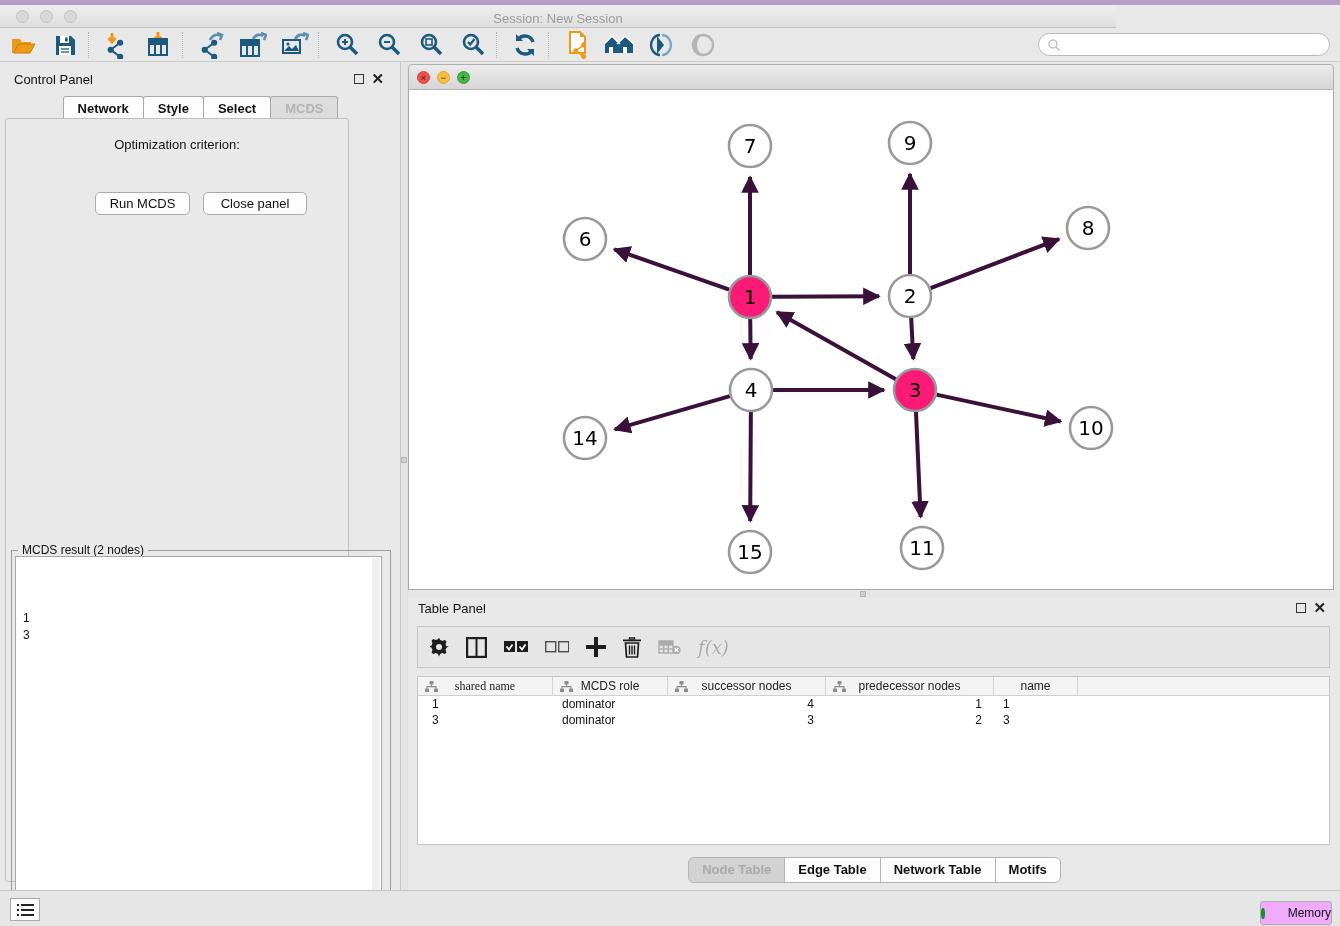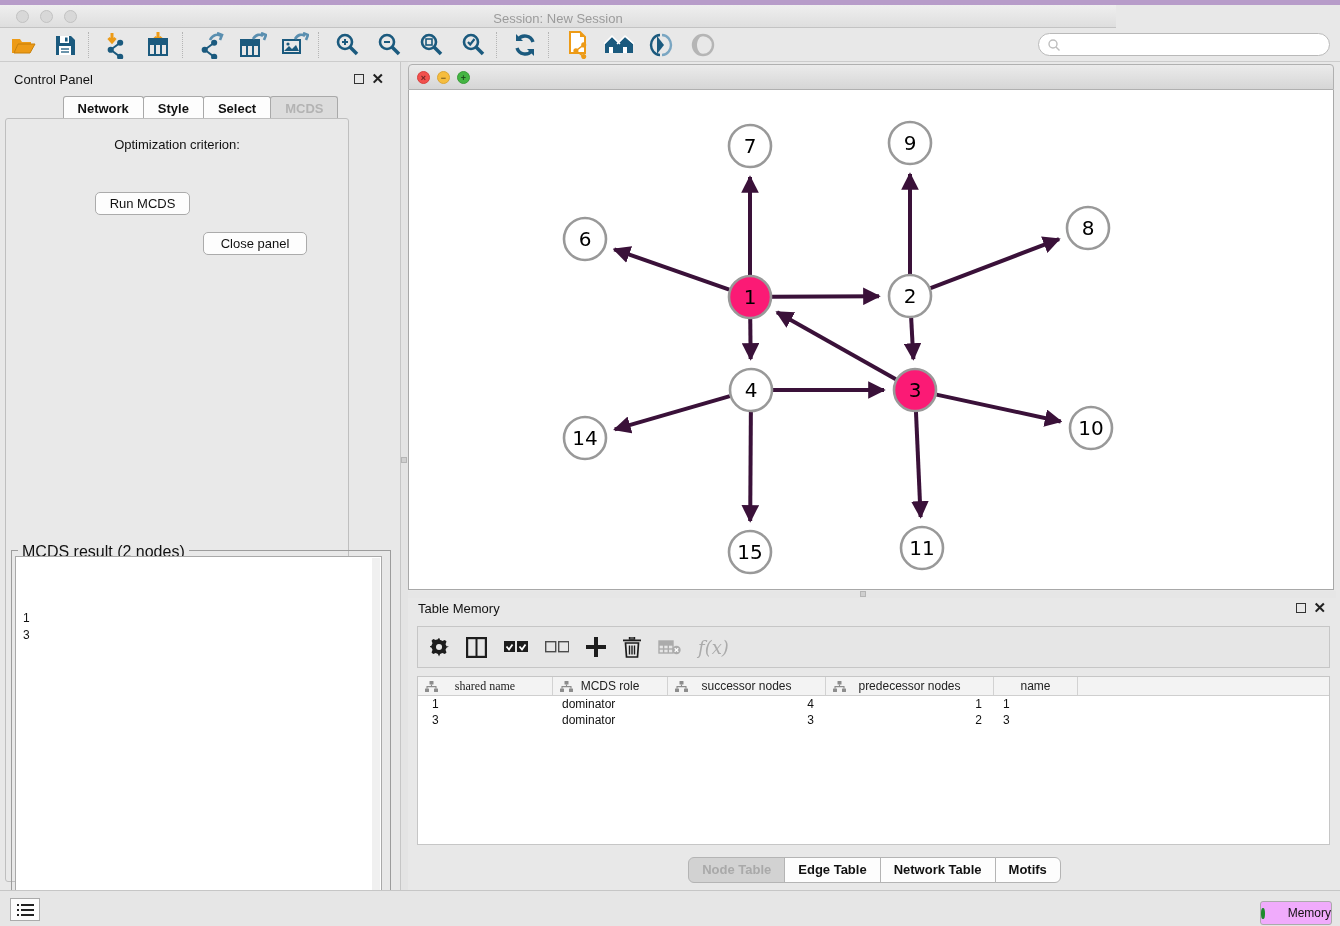--- a/index.html
+++ b/index.html
@@ -45,21 +45,21 @@
     border:1px solid #ababab; border-radius:5px; display:flex; align-items:center;
     font-size:13px; padding-left:12px; color:#111; }
   #opt-select .stepper { position:absolute; right:7px; top:1px; font-size:7px;
     color:#444; line-height:10px; text-align:center; }
   .cp-button { top:73px; height:23px; background:#fdfdfd; border:1px solid #ababab;
     border-radius:5px; font-size:13px; color:#111; display:flex; align-items:center;
     justify-content:center; font-family:"Liberation Sans",sans-serif; }
   #mcds-fieldset { left:5px; top:431px; width:380px; height:384px;
     border:1px solid #9c9c9c; }
   #mcds-legend { left:6px; top:-8px; background:#e9e9e9; padding:0 4px;
-    font-size:16px; color:#111; }
+    font-size:12px; color:#111; }
   #mcds-textarea { left:3px; top:5px; width:367px; height:373px; background:#fff;
     border:1px solid #a9a9a9; font-size:12px; color:#111; padding:2px 0 0 7px;
     line-height:17px; white-space:pre; }
   #mcds-scroll { right:1px; top:1px; width:8px; height:371px; background:#f0f0f0; }
 
   
   #v-splitter { left:401px; top:62px; width:7px; height:828px; background:#e4e4e4; }
   .split-handle { width:6px; height:6px; background:#cfcfcf; border:1px solid #b5b5b5; }
 
   
@@ -296,21 +296,21 @@
   </div>
   <div id="cp-tabs" class="abs">
       <div class="cp-tab">Network</div>
       <div class="cp-tab">Style</div>
       <div class="cp-tab">Select</div>
       <div class="cp-tab selected">MCDS</div>
     </div>
   <div id="cp-content" class="abs">
     <div id="opt-label" class="abs">Optimization criterion:</div>
     <div class="cp-button abs" style="left:89px; width:95px;">Run MCDS</div>
-    <div class="cp-button abs" style="left:197px; width:104px;margin-top:40px;">Close panel</div>
+    <div class="cp-button abs" style="left:197px; width:104px;">Close panel</div>
     <div id="mcds-fieldset" class="abs">
       <span id="mcds-legend" class="abs">MCDS result (2 nodes)</span>
       <div id="mcds-textarea" class="abs">
         <div id="mcds-scroll" class="abs"></div>
         <div id="mcds-lines">1
 3</div>
       </div>
     </div>
   </div>
 </div>
@@ -396,21 +396,21 @@
         </g>
       </svg>
   </div>
 </div>
 
 <div id="h-splitter" class="abs">
   <div class="split-handle abs" style="left:452px; top:0;"></div>
 </div>
 
 <div id="table-panel" class="abs">
-  <div id="tp-title" class="abs">Table Memory</div>
+  <div id="tp-title" class="abs">Table Panel</div>
   <div class="panel-btns abs" style="right:14px; top:5px;">
     <div class="float-btn"></div>
     <div class="close-btn">✕</div>
   </div>
   <div id="tp-toolbar" class="abs">
       <div class="tp-icon">
         <svg width="19" height="19" viewBox="0 0 20 20">
           <path fill="#1d1d1d" d="M10 0l1.2 2.8a7.3 7.3 0 0 1 2.4 1L16.5 2.7l1.8 1.8-1.1 2.9a7.3 7.3 0 0 1 1 2.4L21 10l-2.8 1.2a7.3 7.3 0 0 1-1 2.4l1.1 2.9-1.8 1.8-2.9-1.1a7.3 7.3 0 0 1-2.4 1L10 21l-1.2-2.8a7.3 7.3 0 0 1-2.4-1l-2.9 1.1-1.8-1.8 1.1-2.9a7.3 7.3 0 0 1-1-2.4L-1 10l2.8-1.2a7.3 7.3 0 0 1 1-2.4L1.7 3.5l1.8-1.8 2.9 1.1a7.3 7.3 0 0 1 2.4-1z" transform="translate(0,-0.5) scale(0.95)"></path>
           <circle cx="9.5" cy="9.5" r="3.2" fill="#e6e6e6"></circle>
         </svg>

